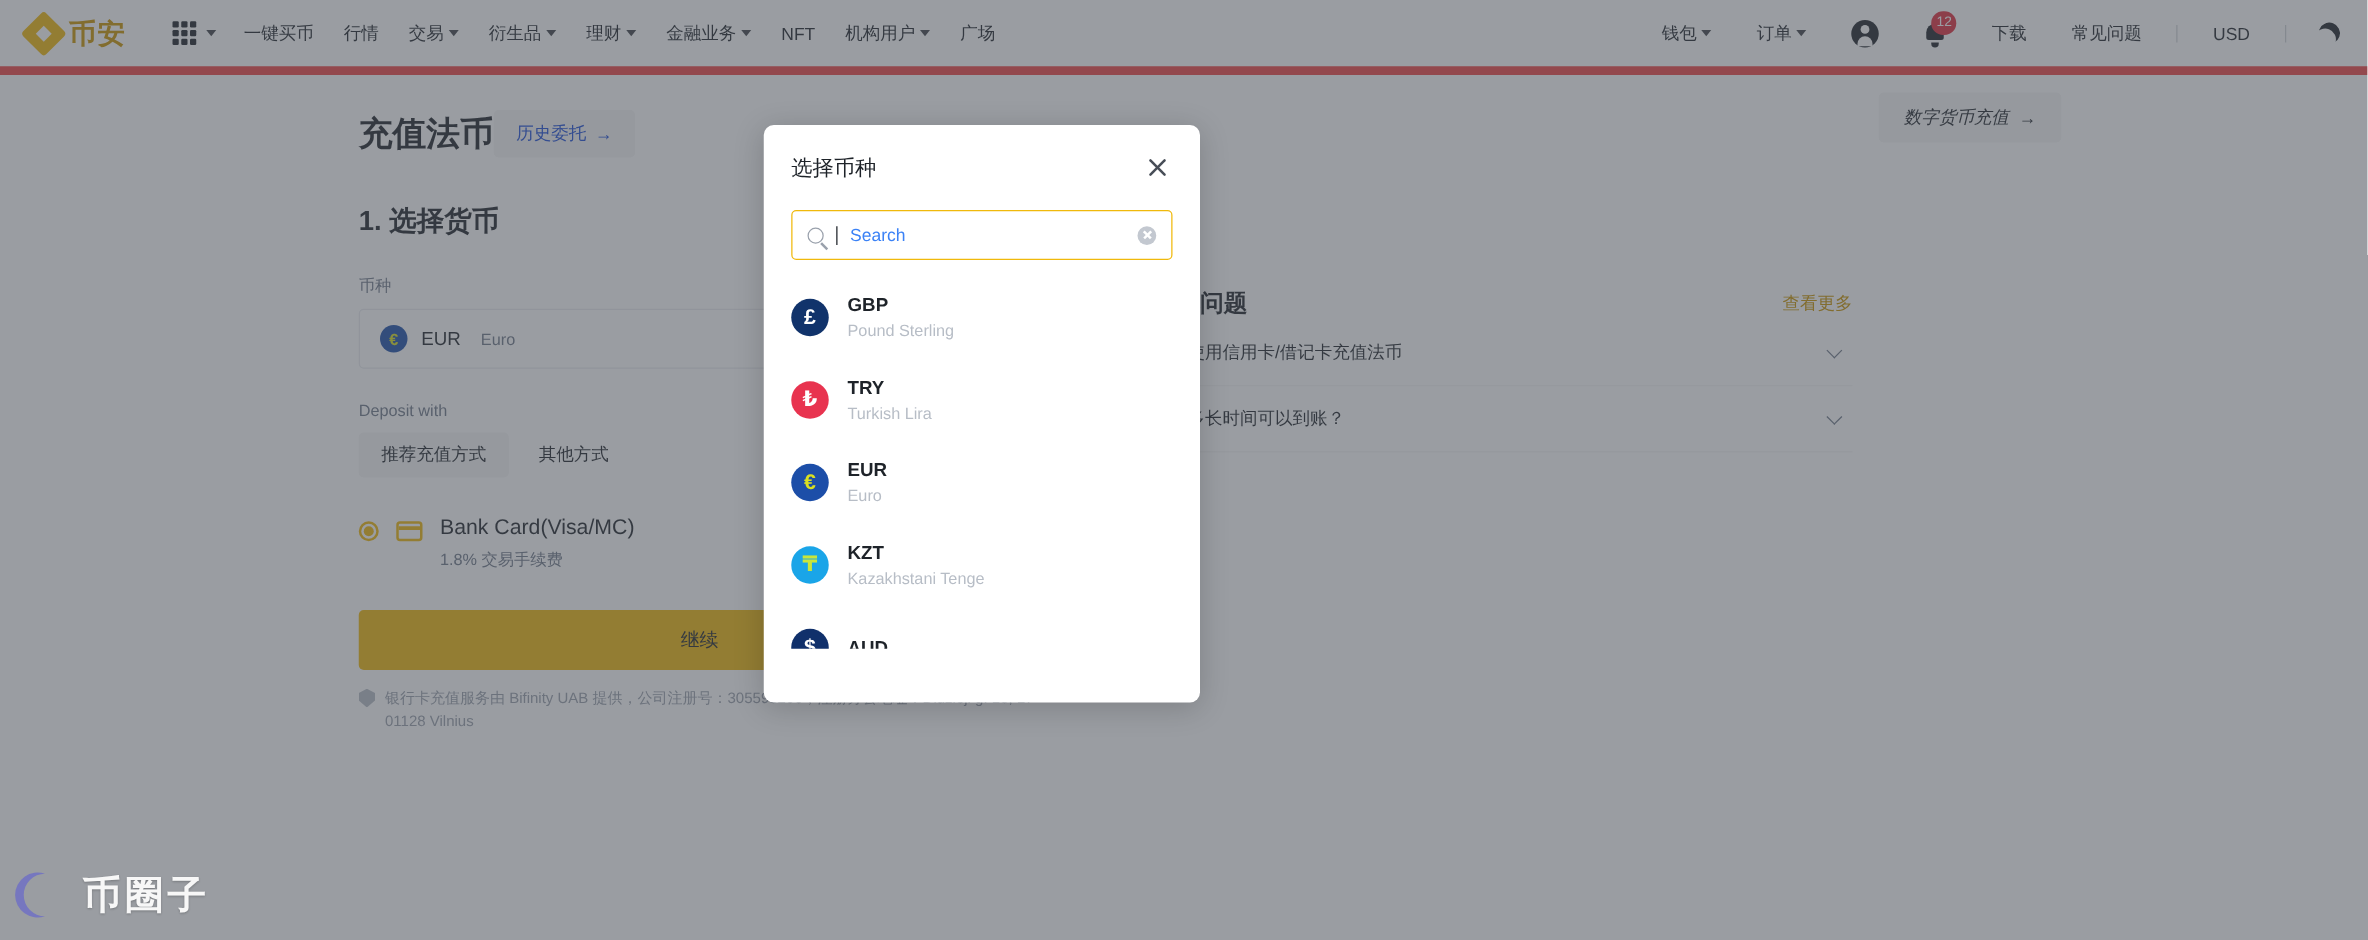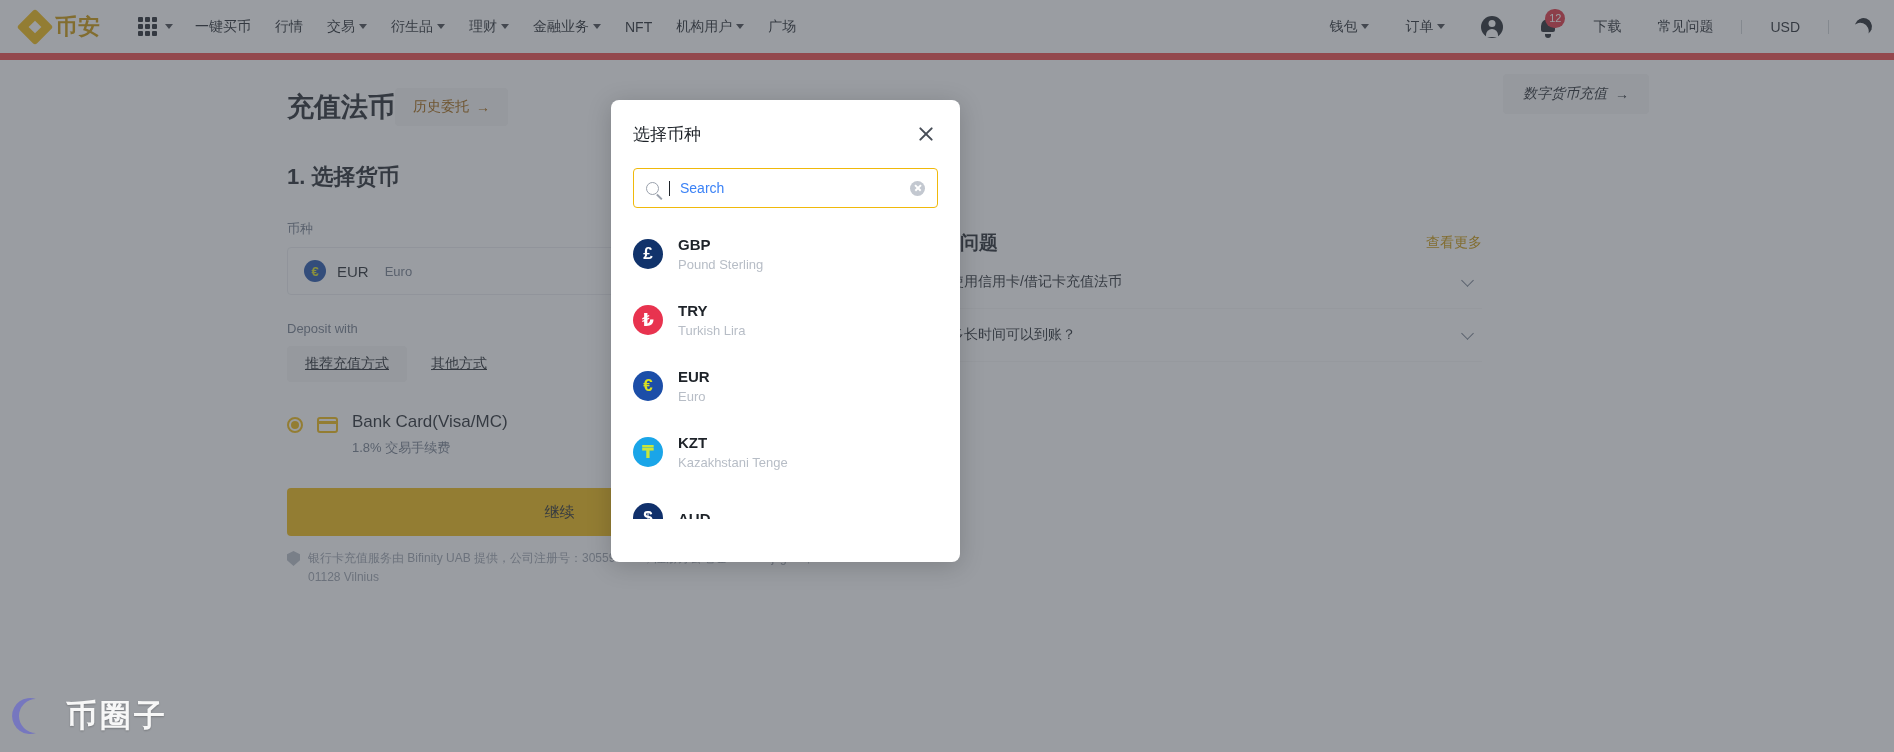--- a/index.html
+++ b/index.html
@@ -97,21 +97,21 @@
 
   
   .page-body { padding: 0 0 0 0; }
   .title-row {
     display: flex; align-items: center; 
     padding: 28px 0 0 287px;
   }
   .page-title { font-size: 27px; font-weight: bold; color: #1e2329; }
   .ghost-btn {
     background: #f5f5f5; border-radius: 4px; padding: 10px 18px;
-    font-size: 14px; color: #a16207; cursor: pointer; display: flex;
+    font-size: 14px; color: #1d4ed8; cursor: pointer; display: flex;
     align-items: center; gap: 7px;
   }
   .topright-btn {
     position: absolute; right: 245px; top: 74px;
     background: #f5f5f5; border-radius: 4px; padding: 11px 20px;
     font-size: 14px; color: #1e2329; cursor: pointer;
     display: flex; align-items: center; gap: 8px; font-style: italic;
   }
 
   .columns { display: flex; padding: 36px 0 0 287px; gap: 90px; }
@@ -128,21 +128,21 @@
     display: flex; align-items: center; justify-content: center;
     font-size: 13px; font-weight: bold; flex: none;
   }
   .cur-code { font-size: 15px; color: #1e2329; font-weight: 500; }
   .cur-name { font-size: 13px; color: #707a8a; margin-left: 5px; }
 
   .deposit-label { font-size: 13px; color: #707a8a; margin: 26px 0 10px; }
   .tabs { display: flex; gap: 6px; }
   .tab {
     padding: 9px 18px; font-size: 14px; border-radius: 4px;
-    color: #1e2329; cursor: pointer; text-decoration: underline;
+    color: #1e2329; cursor: pointer;
   }
   .tab.active { background: #f5f5f5; font-weight: 500; }
 
   .method-row {
     display: flex; align-items: flex-start; gap: 14px; margin-top: 30px;
     cursor: pointer;
   }
   .radio {
     width: 16px; height: 16px; border-radius: 50%;
     border: 2px solid #f0b90b; position: relative; margin-top: 5px; flex: none;

